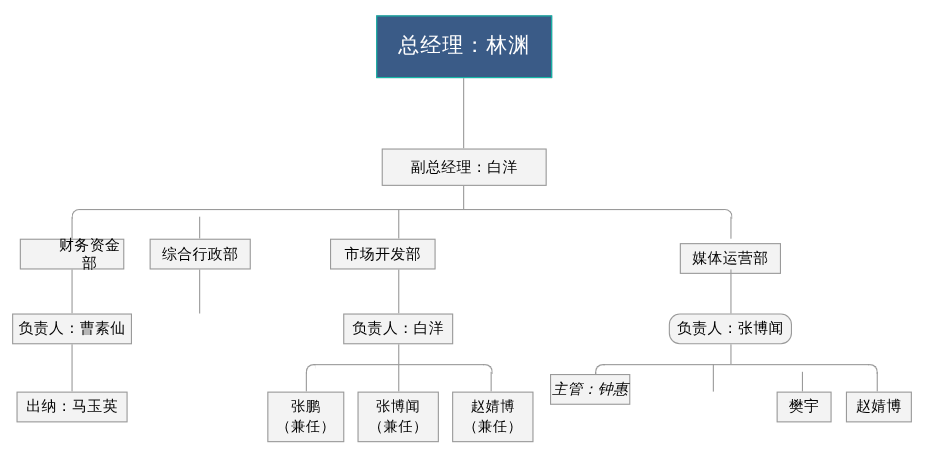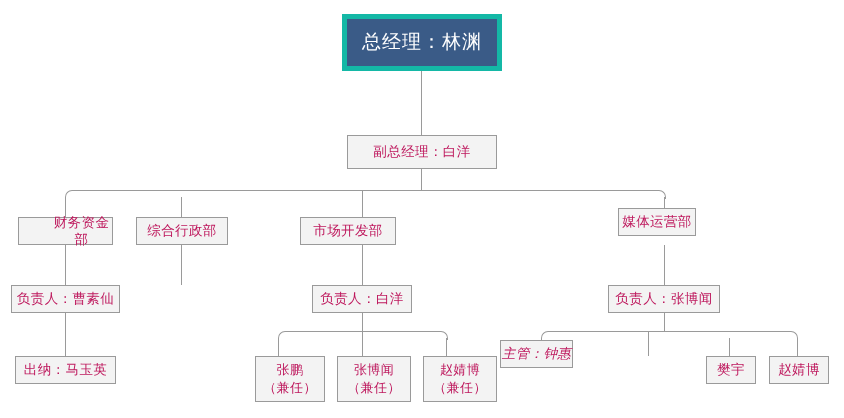--- a/index.html
+++ b/index.html
@@ -18,38 +18,38 @@
   .corner{position:absolute;border-color:#9a9a9a;border-style:solid;border-width:0;}
   .c-tl{border-top-width:1px;border-left-width:1px;border-top-left-radius:7px;}
   .c-tr{border-top-width:1px;border-right-width:1px;border-top-right-radius:7px;}
 
   
   .node{
     position:absolute;
     box-sizing:border-box;
     border:1px solid #9a9a9a;
     background:#f3f3f3;
-    color:#be185d;
+    color:#000000;
     display:flex;
     align-items:center;
     justify-content:center;
     text-align:center;
     font-size:13.5px;
     line-height:1.28;
     letter-spacing:.4px;
     white-space:pre-line;
   }
   .node.root{
     background:#3a5b87;
-    border:5px solid #14b8a6;
+    border:1px solid #14b8a6;
     color:#ffffff;
     font-size:19px;
     letter-spacing:1px;
   }
-  .node.two-line{line-height:1.35;font-size:13px;margin-left:12px;}
+  .node.two-line{line-height:1.35;font-size:13px;}
 </style>
 </head>
 <body>
 
 <div id="chart">
 
   <div class="node root" style="left:342px;top:14px;width:160px;height:57px;">总经理：林渊</div>
 
   <div class="ln vl" style="left:421px;top:71px;height:64px;"></div>
 
@@ -62,30 +62,30 @@
   <div class="corner c-tr" style="left:657px;top:190px;width:8px;height:8px;"></div>
 
   <div class="ln vl" style="left:65px;top:197px;height:20px;"></div>
   <div class="ln vl" style="left:181px;top:197px;height:20px;"></div>
   <div class="ln vl" style="left:362px;top:190px;height:27px;"></div>
   <div class="ln vl" style="left:664px;top:197px;height:20px;"></div>
 
   <div class="node" style="left:18px;top:217px;width:95px;height:28px;padding-left:32px;">财务资金部</div>
   <div class="node" style="left:136px;top:217px;width:92px;height:28px;">综合行政部</div>
   <div class="node" style="left:300px;top:217px;width:96px;height:28px;">市场开发部</div>
-  <div class="node" style="left:618px;top:208px;width:78px;height:28px;">媒体运营部</div>
+  <div class="node" style="left:618px;top:221px;width:92px;height:28px;">媒体运营部</div>
 
   <div class="ln vl" style="left:65px;top:245px;height:40px;"></div>
   <div class="ln vl" style="left:181px;top:245px;height:40px;"></div>
   <div class="ln vl" style="left:362px;top:245px;height:40px;"></div>
   <div class="ln vl" style="left:664px;top:245px;height:40px;"></div>
 
   <div class="node" style="left:11px;top:285px;width:109px;height:28px;">负责人：曹素仙</div>
   <div class="node" style="left:312px;top:285px;width:100px;height:28px;">负责人：白洋</div>
-  <div class="node" style="left:608px;top:285px;width:112px;height:28px;">负责人：张博闻</div>
+  <div class="node" style="left:608px;top:285px;width:112px;height:28px;border-radius:10px;">负责人：张博闻</div>
 
   <div class="ln vl" style="left:65px;top:313px;height:43px;"></div>
 
   <div class="ln vl" style="left:362px;top:313px;height:18px;"></div>
   <div class="ln hl" style="left:285px;top:331px;width:155px;"></div>
   <div class="corner c-tl" style="left:278px;top:331px;width:8px;height:8px;"></div>
   <div class="corner c-tr" style="left:439px;top:331px;width:8px;height:8px;"></div>
   <div class="ln vl" style="left:278px;top:338px;height:18px;"></div>
   <div class="ln vl" style="left:362px;top:331px;height:25px;"></div>
   <div class="ln vl" style="left:446px;top:338px;height:18px;"></div>

